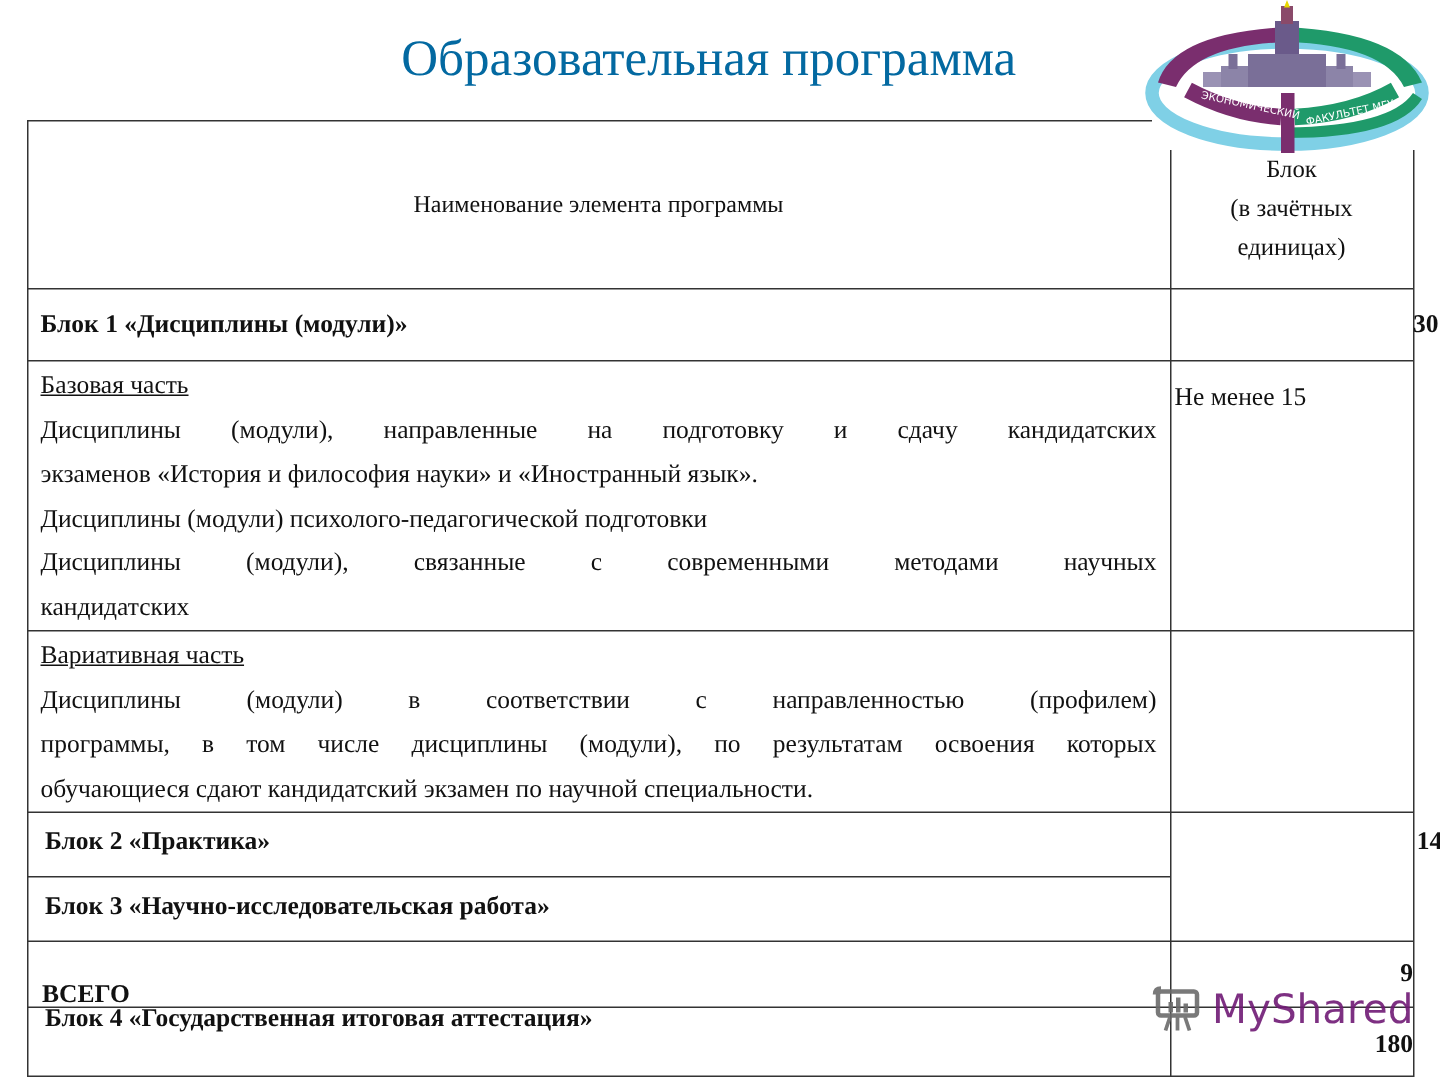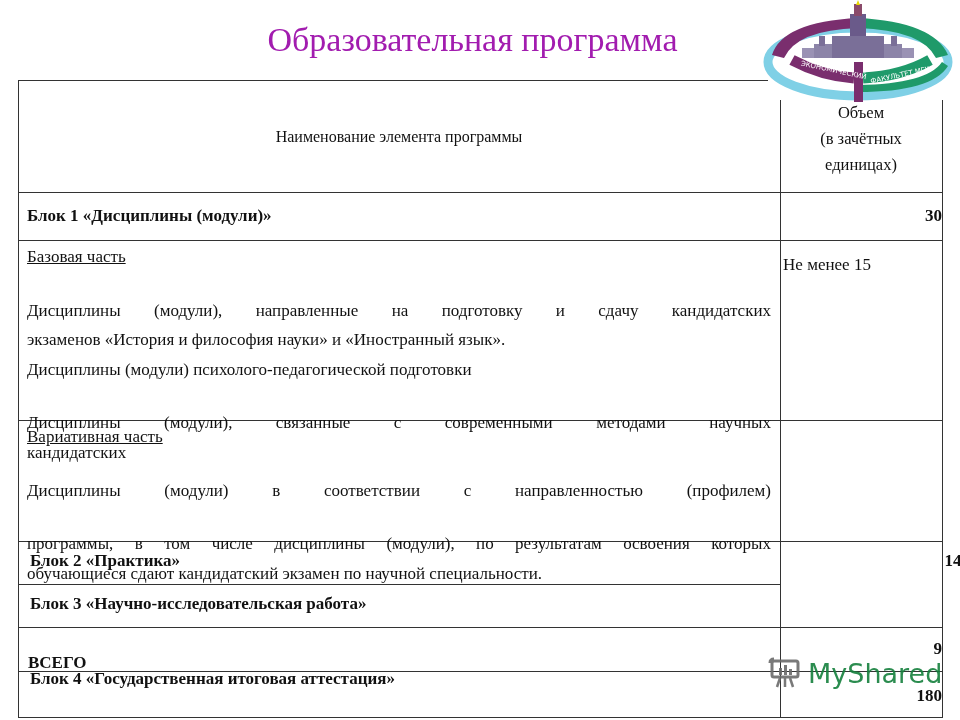--- a/index.html
+++ b/index.html
@@ -3,40 +3,40 @@
 <meta charset="utf-8">
 <style>
   html, body { margin: 0; padding: 0; }
   body {
     width: 960px; height: 720px; position: relative; overflow: hidden;
     background: #ffffff; color: #111;
     font-family: "Liberation Serif", "DejaVu Serif", serif;
   }
   .title {
     position: absolute; left: 200px; top: 18px; width: 545px;
-    text-align: center; font-size: 34px; line-height: 44px; color: #a21caf;
+    text-align: center; font-size: 34px; line-height: 44px; color: #0369a1;
   }
   .logo { position: absolute; left: 762px; top: 0; width: 198px; height: 102px; }
   .tbl {
     position: absolute; left: 18px; top: 80px; width: 924px; height: 638px;
   }
   .hl { position: absolute; height: 0; border-top: 1.5px solid #333; }
   .vl { position: absolute; width: 0; border-left: 1.5px solid #333; }
   .cell { position: absolute; font-size: 17px; line-height: 29.5px; }
   .center { text-align: center; }
   .bold { font-weight: bold; text-align: right; }
   .u { text-decoration: underline; }
   .hdr-name { font-size: 16px; }
   .hdr-vol { font-size: 16.5px; line-height: 26px; }
-  .line-j { display: block; text-align: justify; text-align-last: justify; margin-top: 24px; }
+  .line-j { display: block; text-align: justify; text-align-last: justify; }
   .line-l { display: block; }
   .watermark {
     position: absolute; left: 768px; top: 656px; height: 34px;
     display: flex; align-items: center; gap: 6px;
-    font-family: "DejaVu Sans", sans-serif; font-size: 27px; color: #15803d; opacity: 0.9;
+    font-family: "DejaVu Sans", sans-serif; font-size: 27px; color: #701a75; opacity: 0.9;
   }
 </style>
 </head>
 <body>
 
 <div class="title">Образовательная программа</div>
 
 <div class="logo">
   <svg width="198" height="102" viewBox="0 0 198 102">
     <ellipse cx="96" cy="62" rx="90" ry="34" fill="none" stroke="#7fd0e6" stroke-width="9"></ellipse>
@@ -73,27 +73,27 @@
   <div class="hl" style="left:0; top:547px; width:924px;"></div>
   <div class="hl" style="left:0; top:591px; width:924px;"></div>
   <div class="hl" style="left:0; top:637px; width:924px;"></div>
 
   <div class="vl" style="left:0; top:0; height:638px;"></div>
   <div class="vl" style="left:762px; top:20px; height:618px;"></div>
   <div class="vl" style="left:924px; top:20px; height:618px;"></div>
 
   <div class="cell center hdr-name" style="left:0; top:42px; width:762px;">Наименование элемента программы</div>
   <div class="cell center hdr-vol" style="left:762px; top:20px; width:162px;">
-    <span class="line-l">Объем</span>
+    <span class="line-l">Блок</span>
     <span class="line-l">(в зачётных</span>
     <span class="line-l">единицах)</span>
   </div>
 
   <div class="cell bold" style="left:9px; top:121px;">Блок 1 «Дисциплины (модули)»</div>
-  <div class="cell bold center" style="left:762px; top:121px; width:162px;">30</div>
+  <div class="cell bold center" style="left:762px; top:121px; width:162px;padding-left:17px;">30</div>
 
   <div class="cell" style="left:9px; top:162px; width:744px;">
     <span class="line-l u">Базовая часть</span>
     <span class="line-j">Дисциплины (модули), направленные на подготовку и сдачу кандидатских</span>
     <span class="line-l">экзаменов «История и философия науки» и «Иностранный язык».</span>
     <span class="line-l">Дисциплины (модули) психолого-педагогической подготовки</span>
     <span class="line-j">Дисциплины (модули), связанные с современными методами научных</span>
     <span class="line-l">кандидатских</span>
   </div>
   <div class="cell center" style="left:728px; top:170px; width:162px;">Не менее 15</div>

